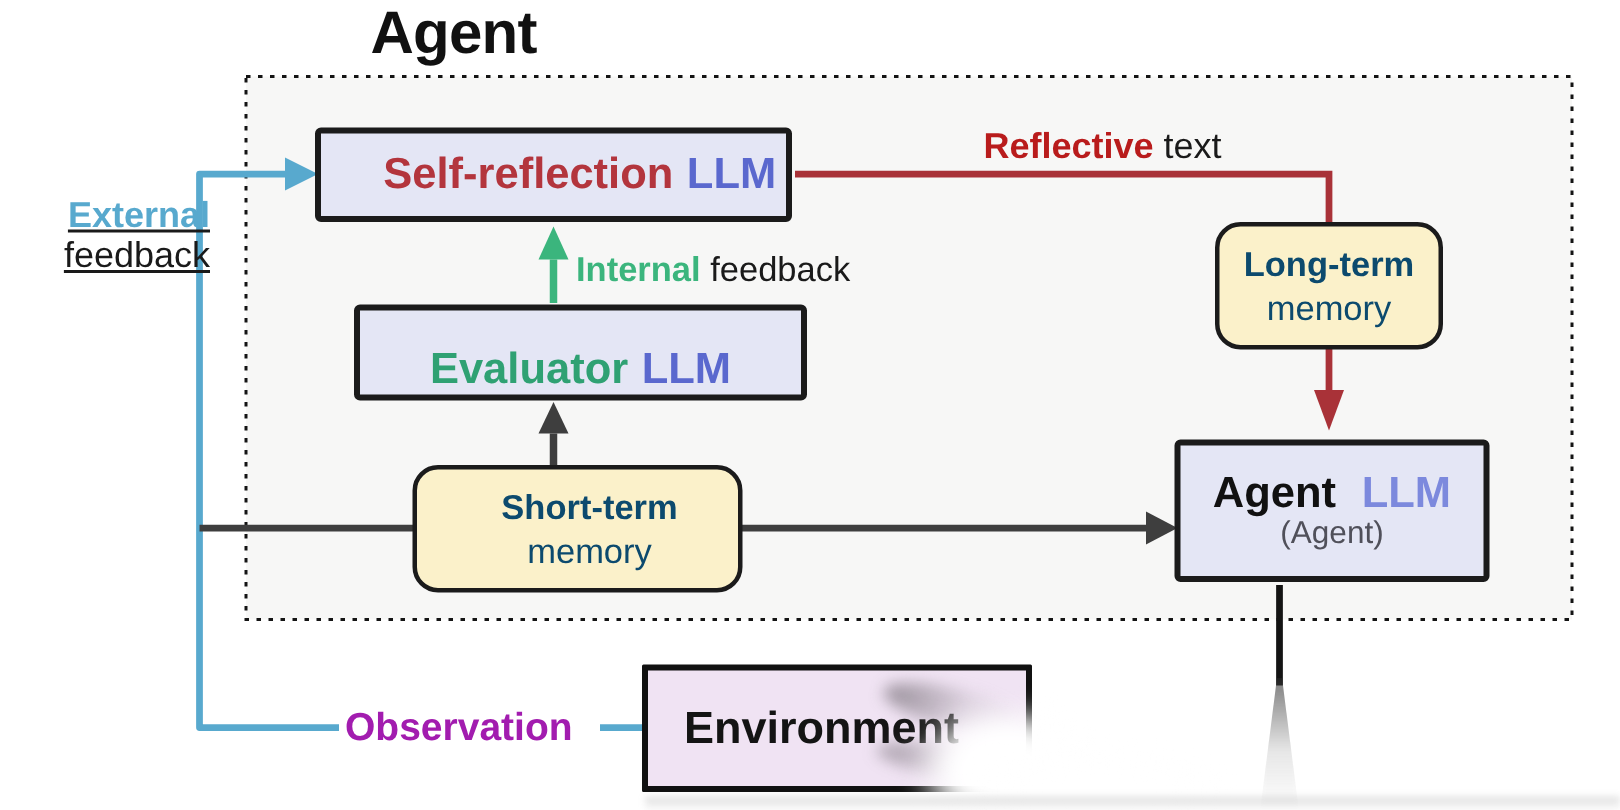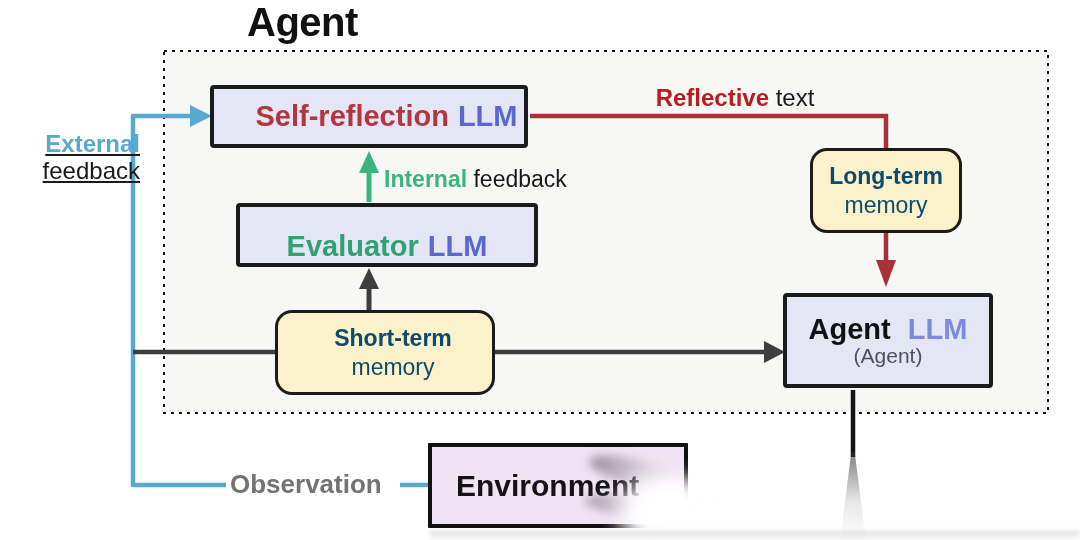--- a/index.html
+++ b/index.html
@@ -40,21 +40,21 @@
     border:4px solid #111; display:flex; align-items:center;
     padding-left:24px; font-size:30px; font-weight:700; color:#141414;
     border-radius:1px;
   }
 
   .lbl { position:absolute; font-size:24px; color:#1a1a1a; white-space:nowrap; }
   .lbl b { font-weight:700; }
   .lbl-external { left:12px; top:130px; width:128px; text-align:right; line-height:1.13;text-decoration:underline; }
   .lbl-internal { left:384px; top:166px; font-size:23px; }
   .lbl-reflective { left:600px; top:84px; width:270px; text-align:center; }
-  .lbl-observation { left:230px; top:469px; font-size:26px; font-weight:700; color:#737373; }
+  .lbl-observation { left:230px; top:469px; font-size:26px; font-weight:700; color:#a21caf; }
 
   
   .smudge { position:absolute; pointer-events:none; }
   .sm-white-1 { left:606px; top:466px; width:130px; height:95px;
     background:radial-gradient(closest-side, #fff 58%, rgba(255,255,255,0)); filter:blur(7px); }
   .sm-white-2 { left:648px; top:498px; width:170px; height:60px;
     background:radial-gradient(closest-side, #fff 60%, rgba(255,255,255,0)); filter:blur(6px); }
   .sm-streak-1 { left:588px; top:460px; width:100px; height:26px; border-radius:50%;
     background:linear-gradient(100deg, rgba(72,66,72,0.55), rgba(150,145,150,0.22) 55%, rgba(255,255,255,0));
     filter:blur(5px); transform:rotate(14deg); }

